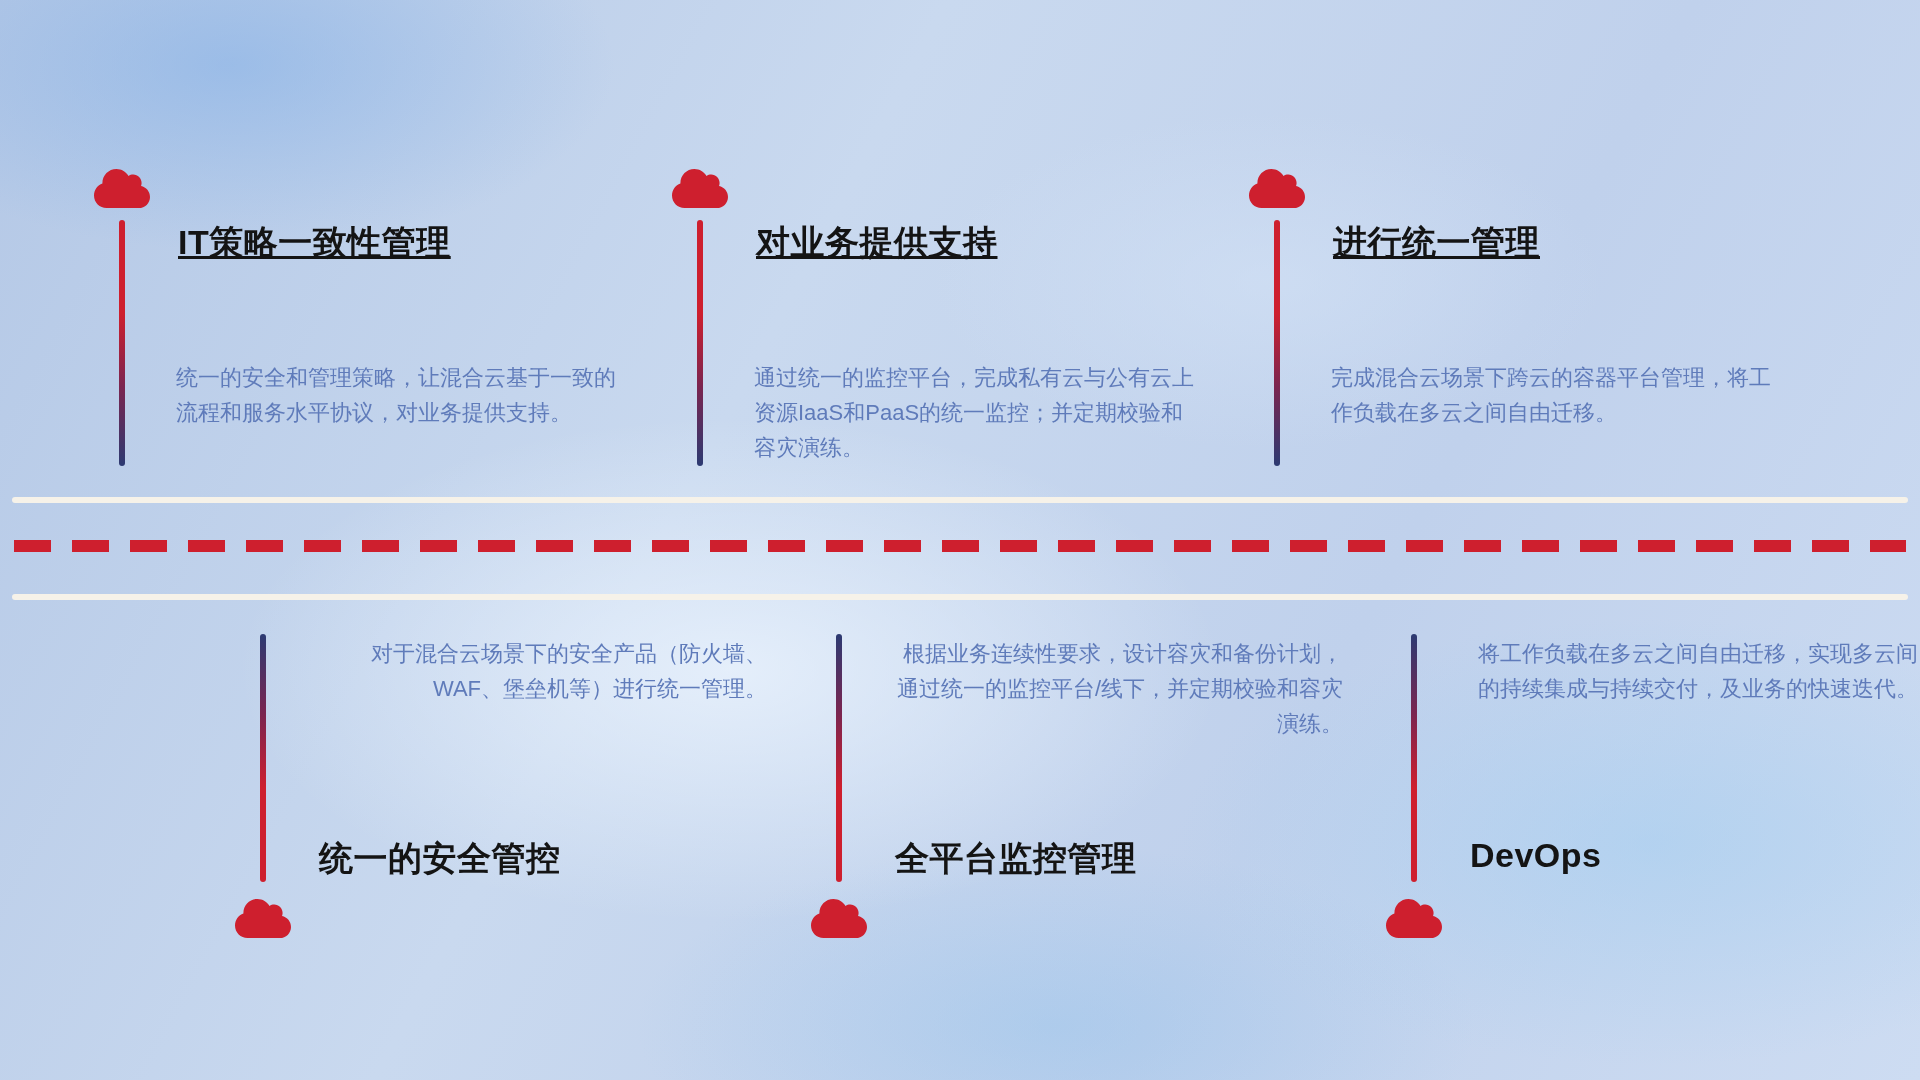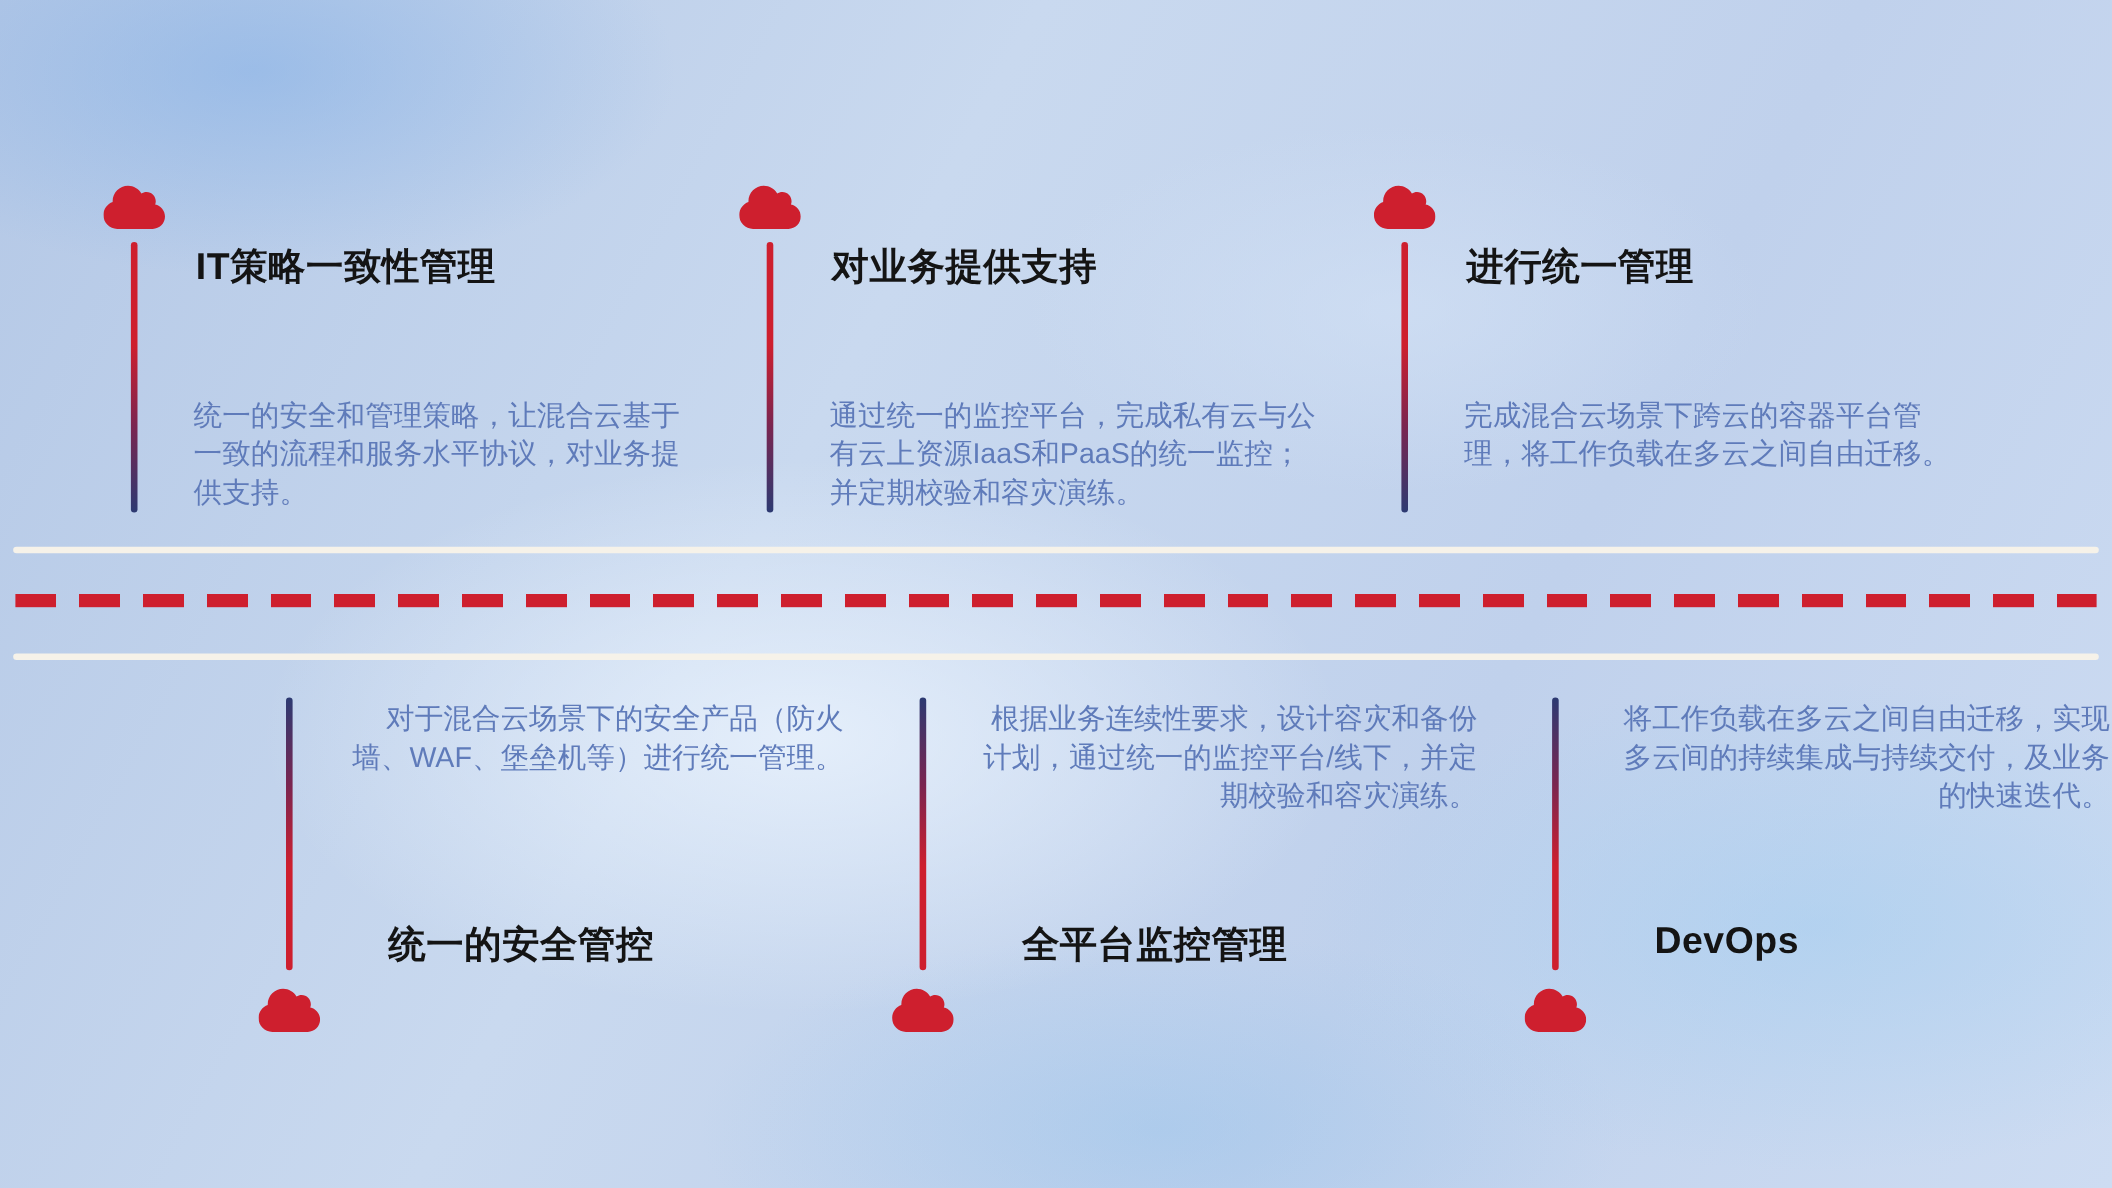--- a/index.html
+++ b/index.html
@@ -46,26 +46,26 @@
   .cloud{position:absolute;left:-28px;width:56px;height:45px;color:var(--accent_red);}
   .top-item .cloud{top:166px;}
   .bottom-item .cloud{top:896px;}
   .cloud svg{width:100%;height:100%;display:block;}
 
   .title{
     position:absolute;left:56px;white-space:nowrap;
     font-size:34px;font-weight:700;color:var(--title_color);
     letter-spacing:.5px;
   }
-  .top-item .title{top:220px;}
-  .bottom-item .title{top:836px;margin-left:34px;}
+  .top-item .title{top:220px;text-decoration:underline;}
+  .bottom-item .title{top:836px;}
 
   .desc{
     position:absolute;left:54px;width:450px;
-    font-size:26px;line-height:35px;color:var(--desc_color);
+    font-size:22px;line-height:35px;color:var(--desc_color);
   }
   .top-item .desc{top:360px;}
   .bottom-item .desc{top:636px;text-align:right;}
 
   
   .divider-line{
     position:absolute;left:12px;right:12px;height:6px;
     background:var(--divider_color);
     border-radius:3px;
   }

